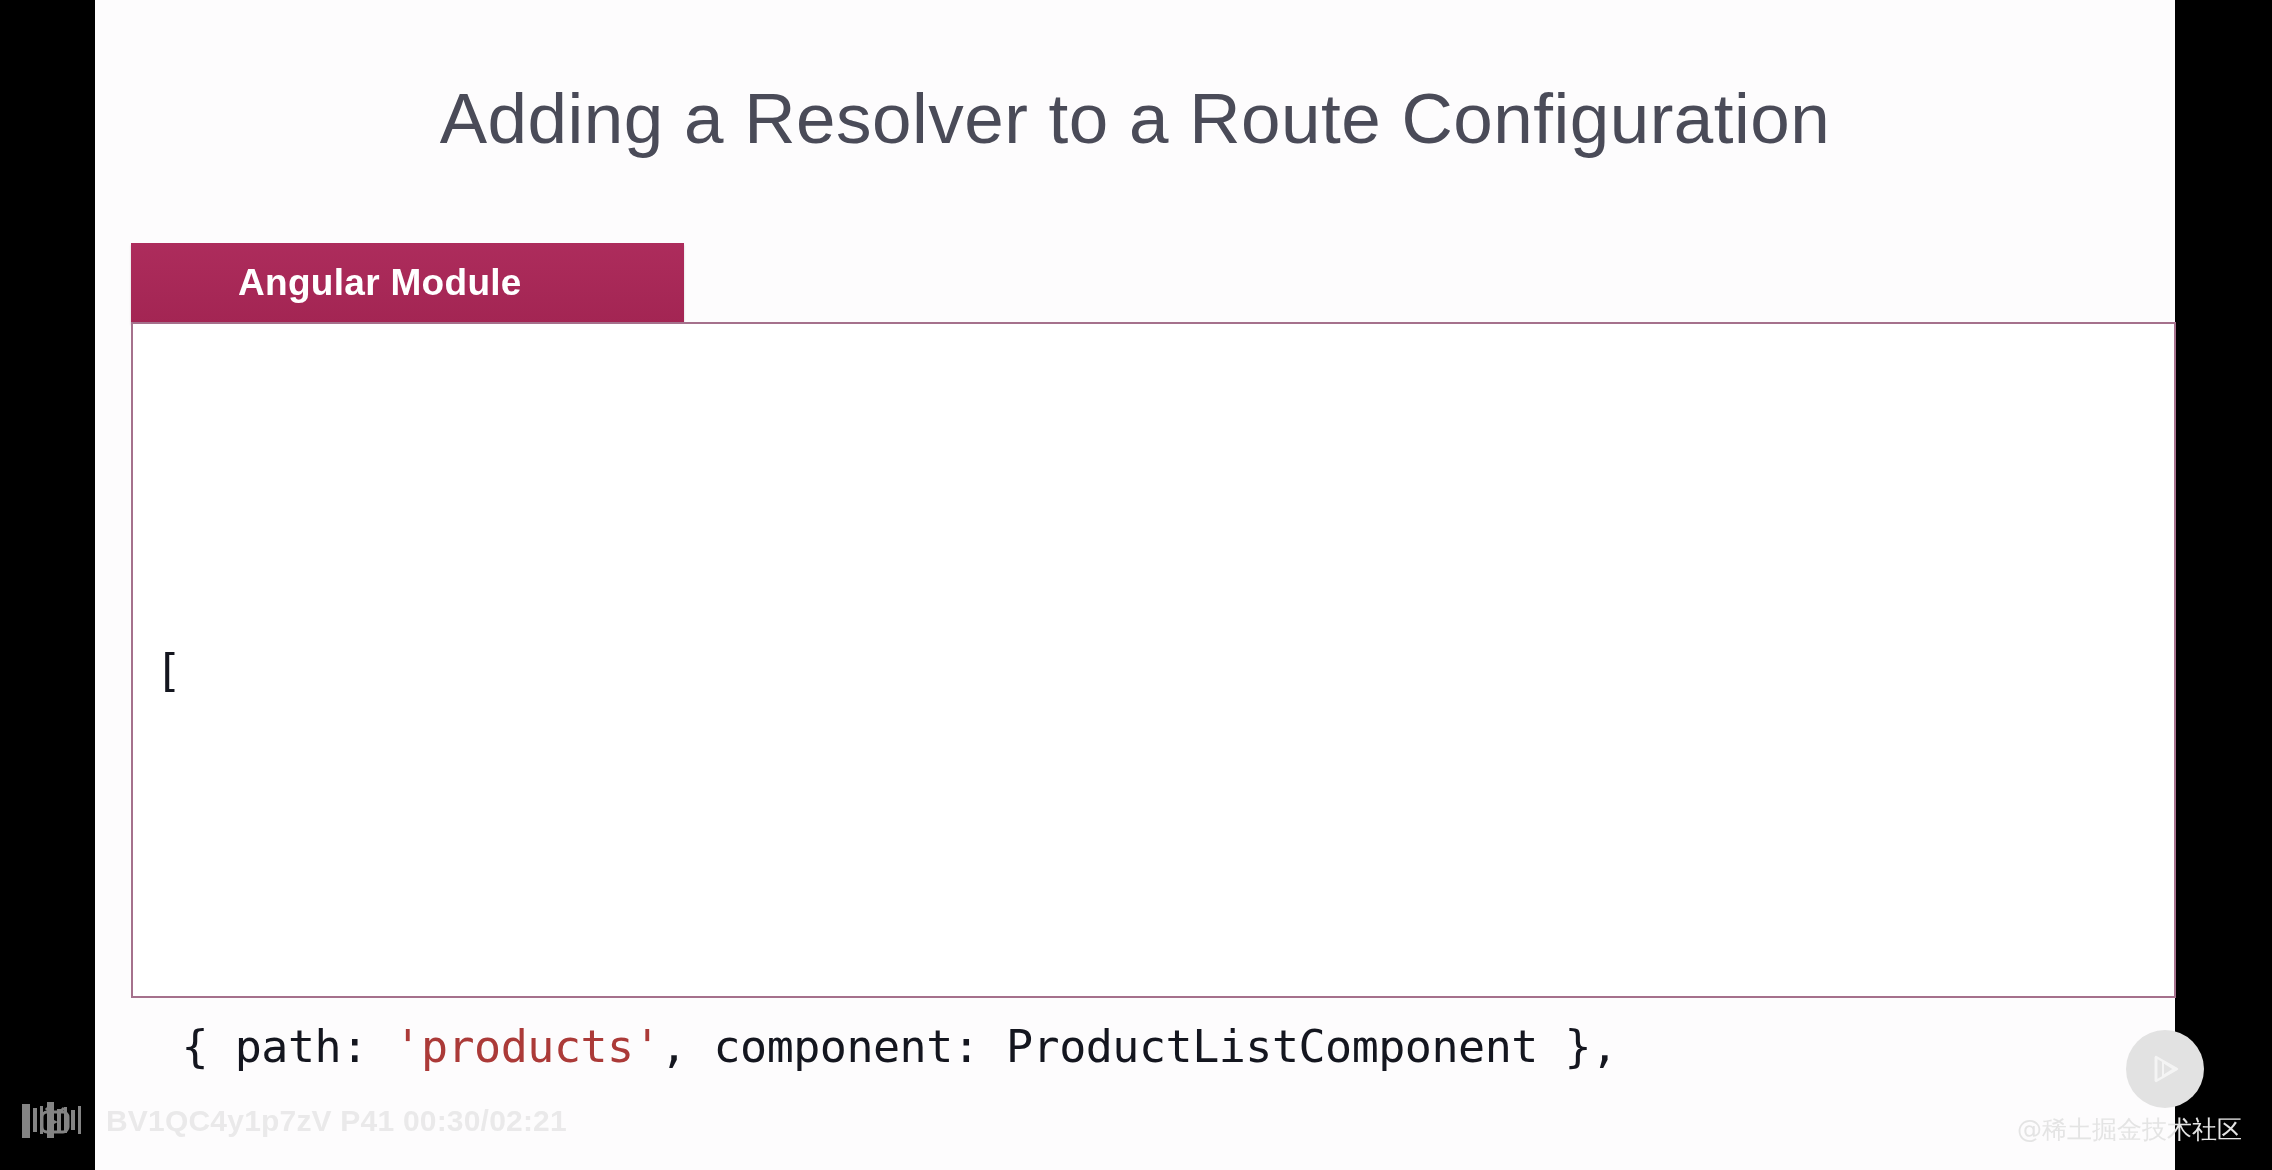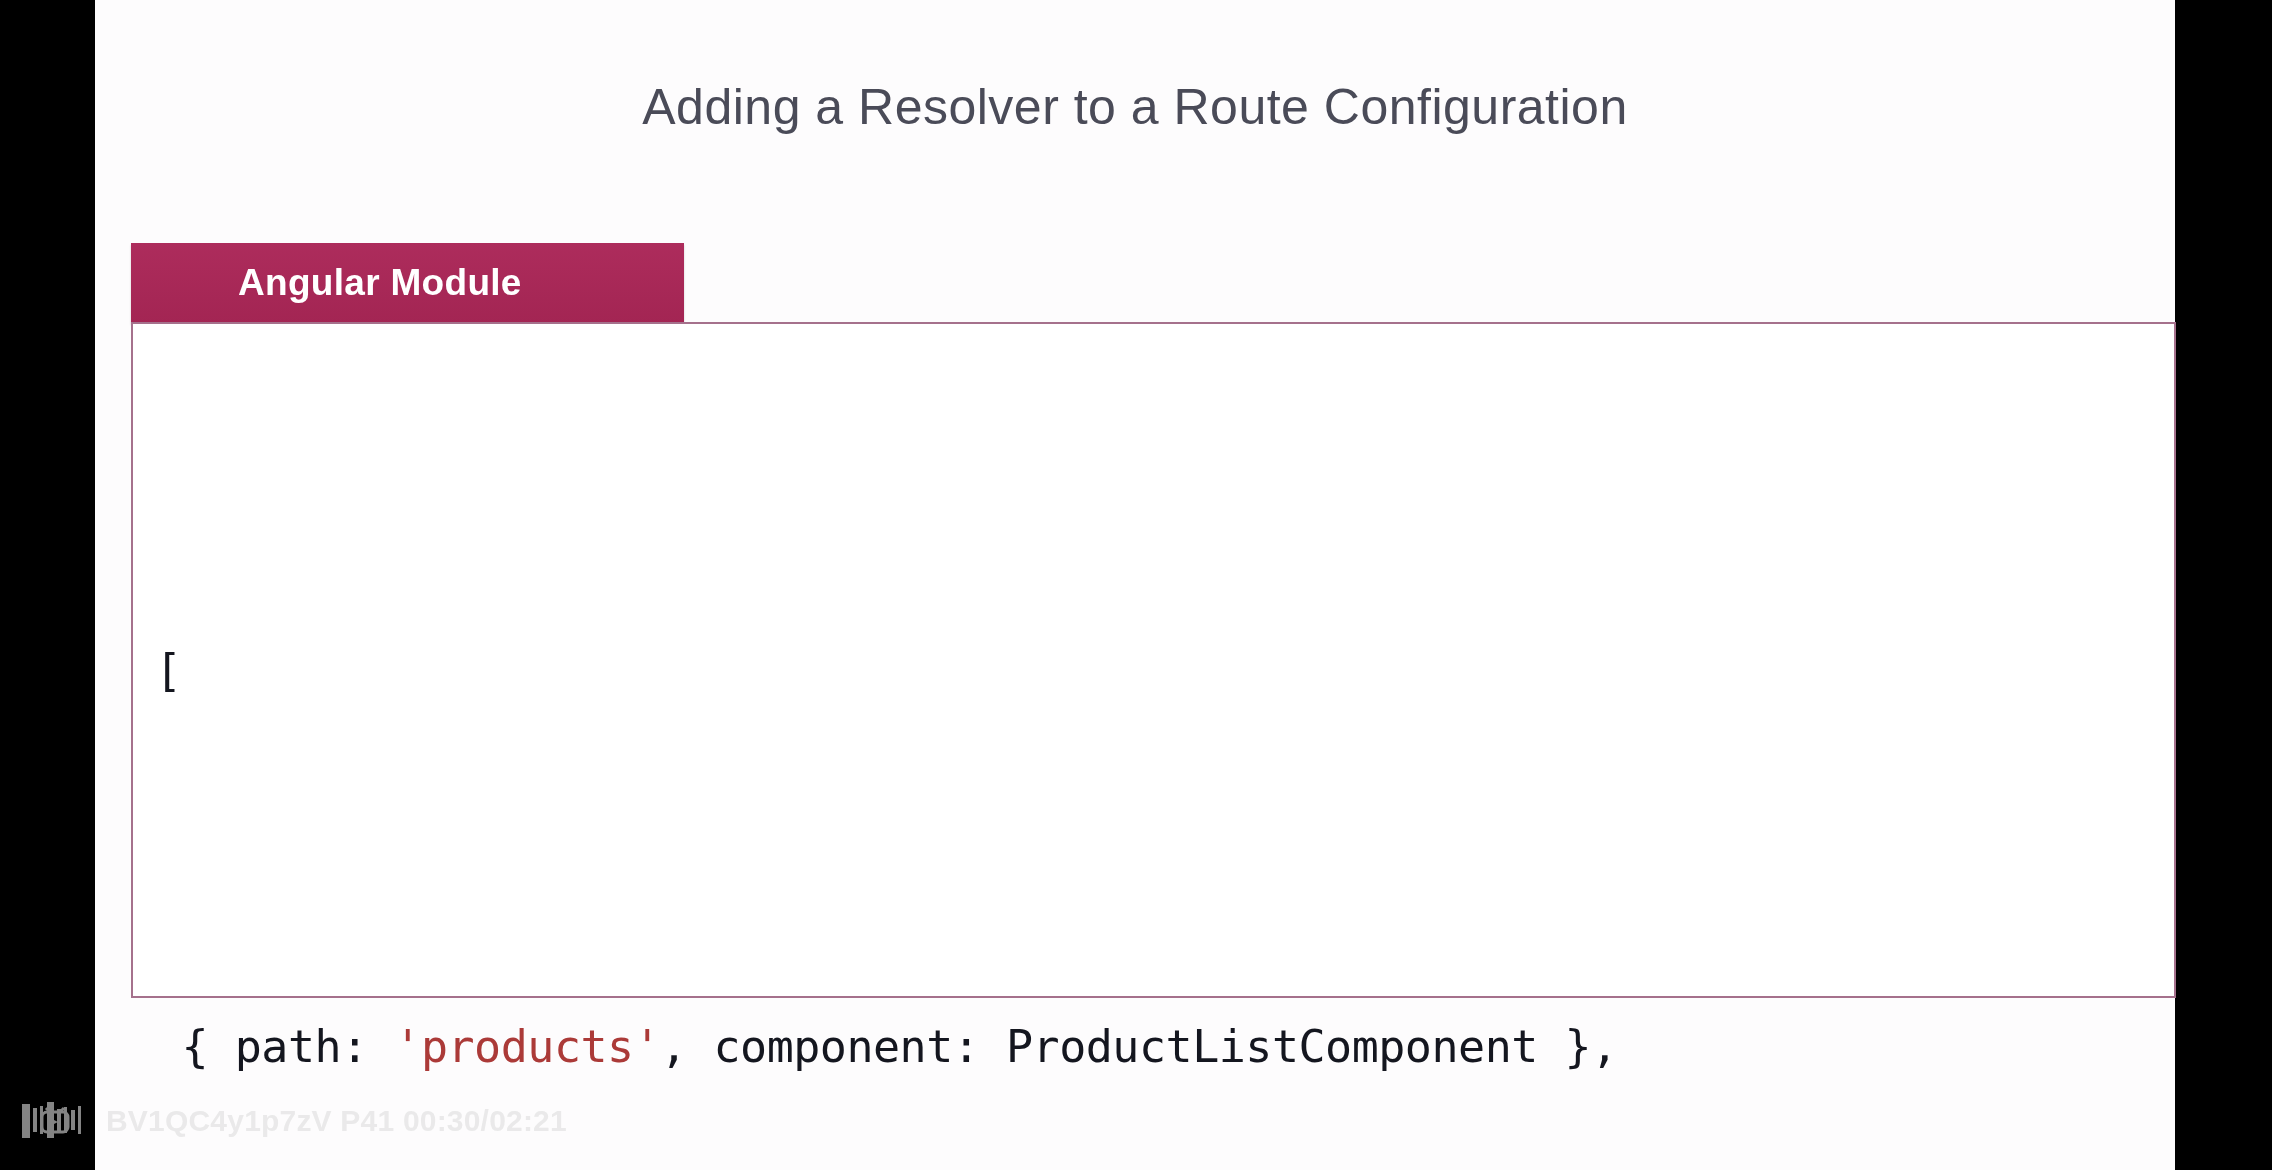--- a/index.html
+++ b/index.html
@@ -34,21 +34,21 @@
 
   
   #slide-title {
     position: absolute;
     left: 0;
     top: 78px;
     width: 2080px;
     text-align: center;
     font-family: "Liberation Sans", sans-serif;
     font-weight: 300;
-    font-size: 50px;
+    font-size: 71px;
     letter-spacing: 0.5px;
     color: #4a4b58;
     white-space: nowrap;
   }
 
   
   #module-tab {
     position: absolute;
     left: 36px;
     top: 243px;
@@ -206,14 +206,24 @@
       </g>
       <g fill="none" stroke="#ffffff" stroke-width="3">
         <rect x="22" y="12" width="26" height="20" rx="5"></rect>
         <path d="M26 8 l4 4 M44 8 l-4 4"></path>
       </g>
       <path d="M30 18 l8 4 l-8 4 z" fill="#ffffff"></path>
     </svg>
     <span id="bili-video-info">BV1QC4y1p7zV P41 00:30/02:21</span>
   </div>
 
+  <div id="corner-watermark">
+    <div id="play-circle">
+      <svg width="44" height="44" viewBox="0 0 44 44">
+        <path d="M13 10 L34 22 L13 34 Z" fill="none" stroke="#f4f4f4" stroke-width="2.5" stroke-linejoin="round"></path>
+        <path d="M13 10 L13 34" fill="none" stroke="#f4f4f4" stroke-width="2.5"></path>
+        <path d="M20 15 L31 22 L20 29 Z" fill="none" stroke="#f4f4f4" stroke-width="2"></path>
+      </svg>
+    </div>
+    <div id="watermark-text">@稀土掘金技术社区</div>
+  </div>
 
 </div>
 
 </body></html>

